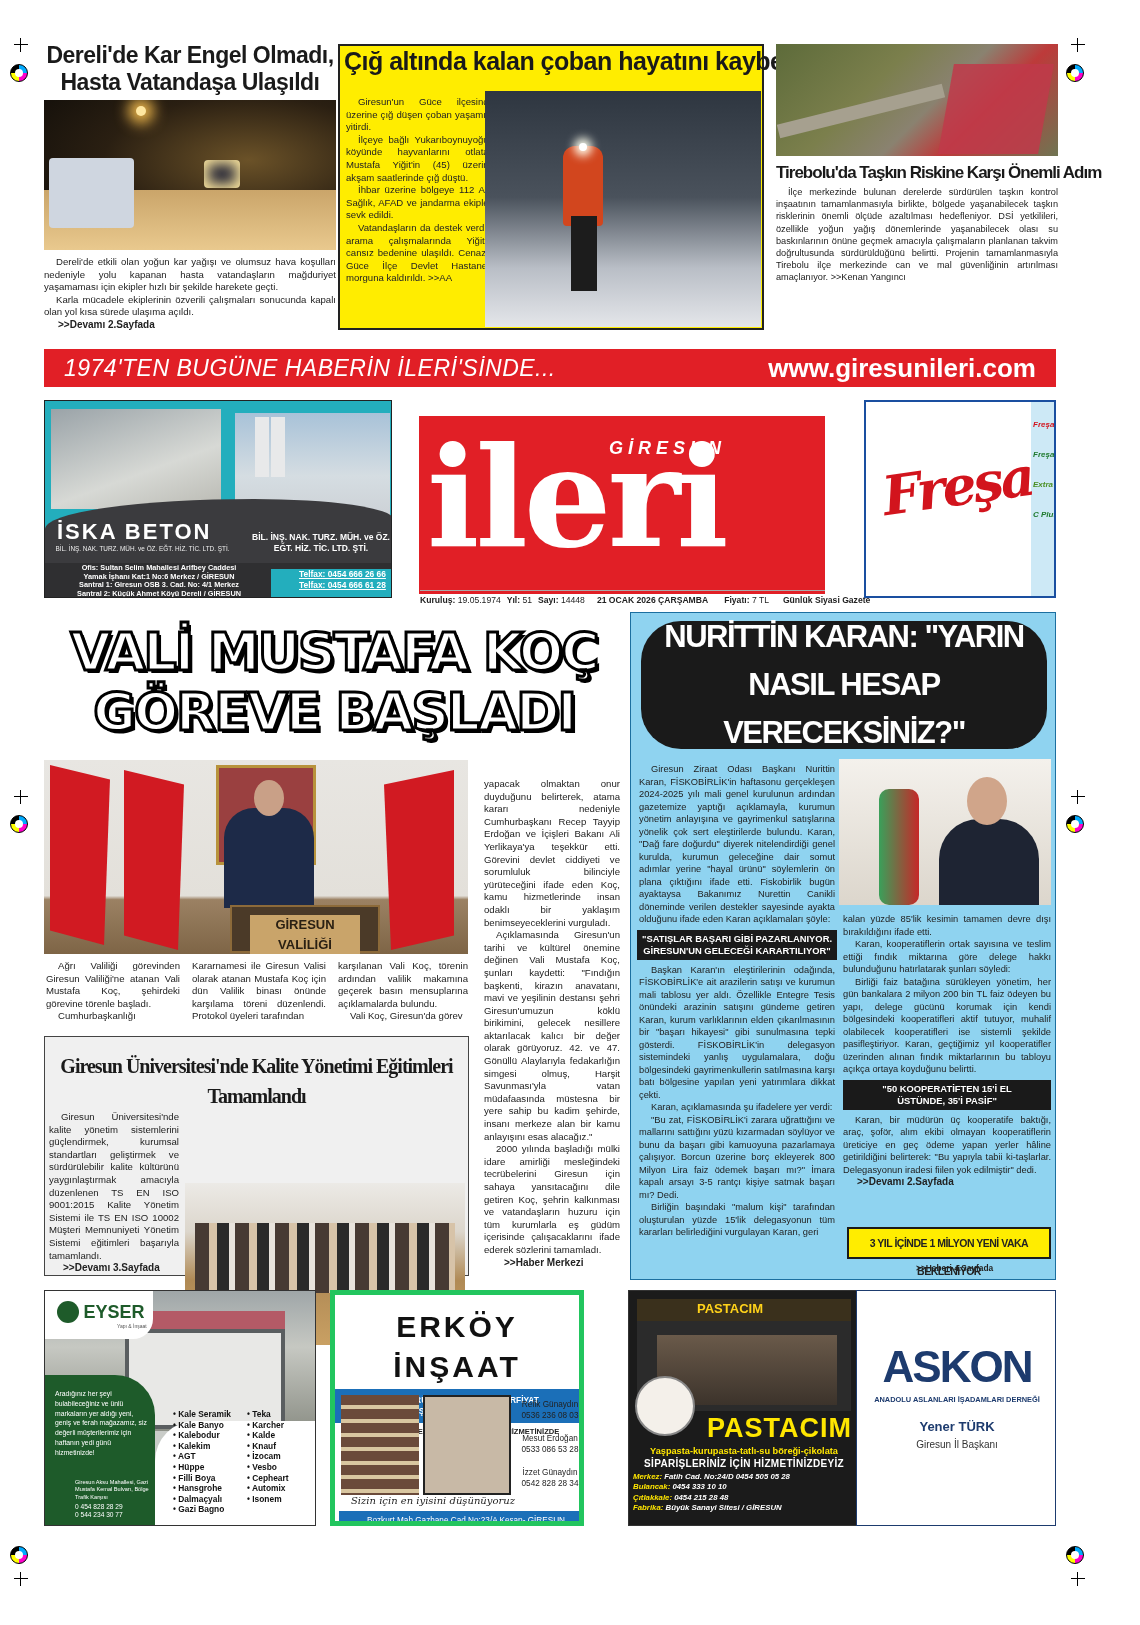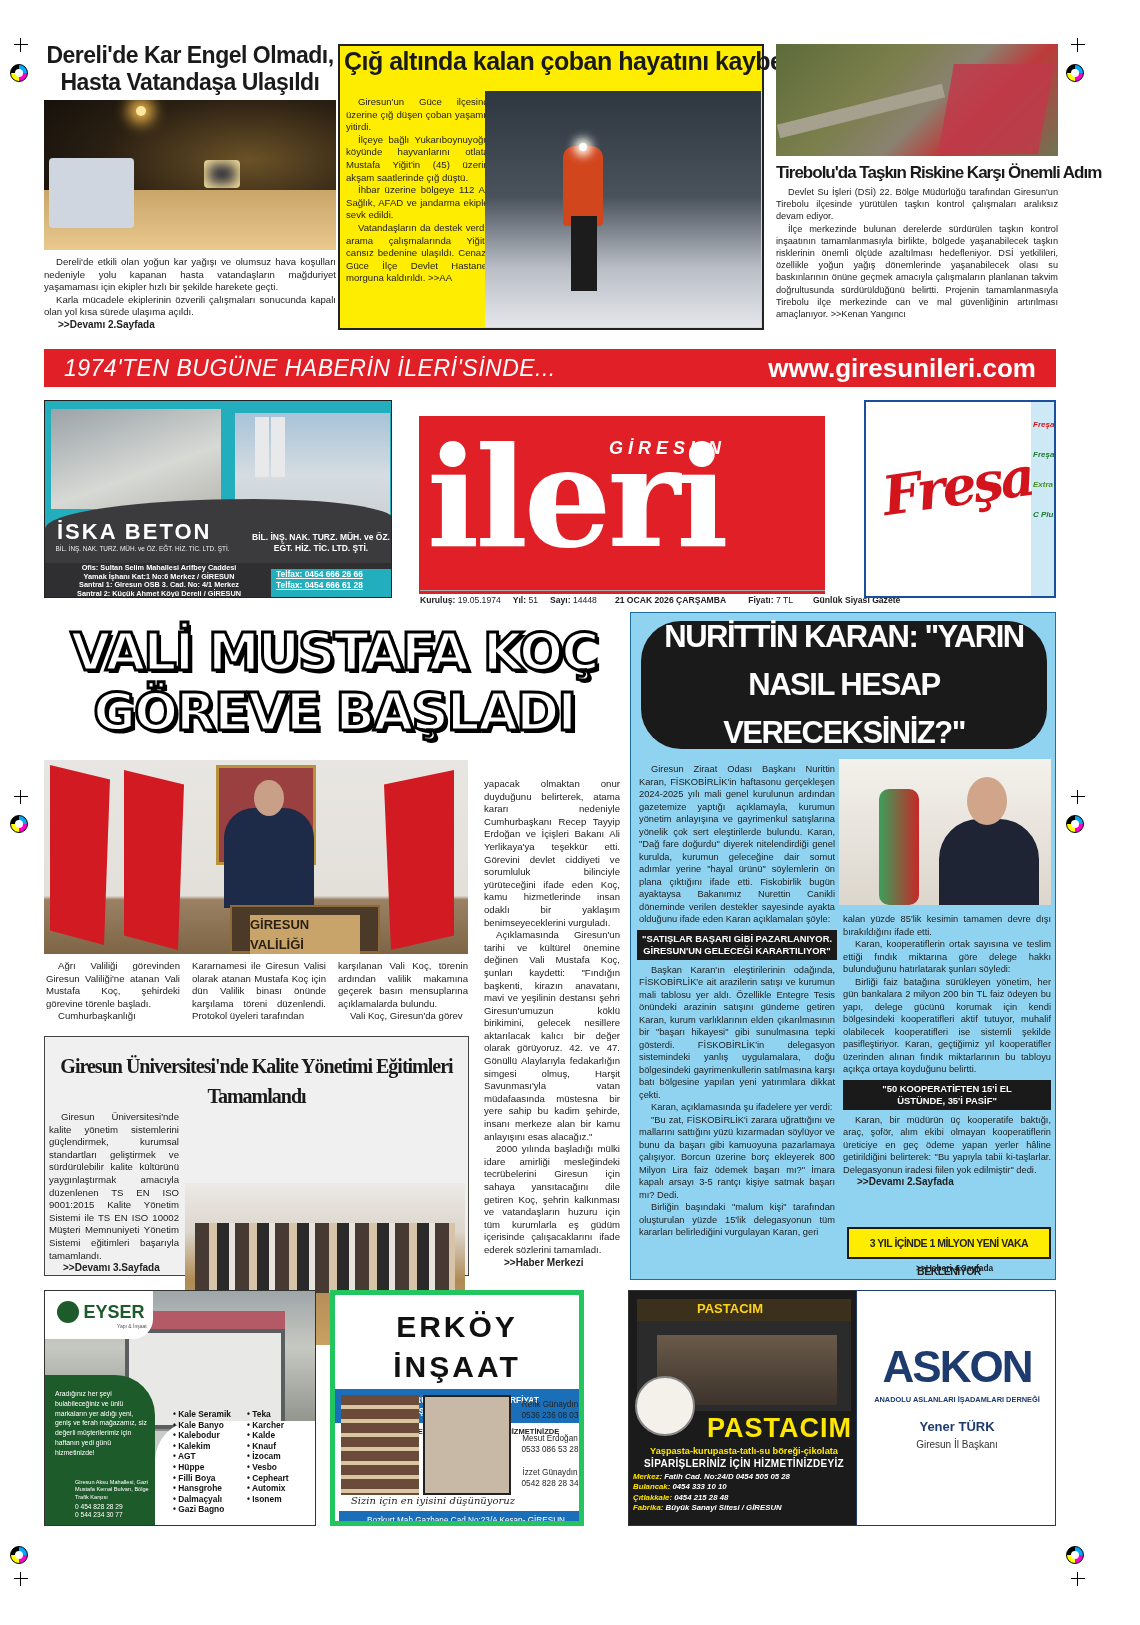--- a/index.html
+++ b/index.html
@@ -65,21 +65,20 @@
   </div>
 </div>
 
 <div class="abs" style="left:776px;top:44px;width:282px">
   <div class="photo" style="height:112px;background:linear-gradient(135deg,#5d6b3a 0,#7b7f4c 35%,#8a8270 55%,#bd3a3a 70%,#6f7552 100%)">
     <div class="abs" style="left:170px;top:20px;width:100px;height:90px;background:#c0394a;transform:skew(-10deg);opacity:.85"></div>
     <div class="abs" style="left:0;top:60px;width:170px;height:14px;background:#a6a08f;transform:rotate(-14deg)"></div>
   </div>
   <h2 class="hl" style="font-size:17px;line-height:26px;margin-top:4px;white-space:nowrap;letter-spacing:-1px">Tirebolu'da Taşkın Riskine Karşı Önemli Adım</h2>
   <div class="txt" style="font-size:9.2px;line-height:12.2px">
-    <p>Devlet Su İşleri (DSİ) 22. Bölge Müdürlüğü tarafından Giresun'un Tirebolu ilçesinde yürütülen taşkın kontrol çalışmaları aralıksız devam ediyor.</p>
     <p>İlçe merkezinde bulunan derelerde sürdürülen taşkın kontrol inşaatının tamamlanmasıyla birlikte, bölgede yaşanabilecek taşkın risklerinin önemli ölçüde azaltılması hedefleniyor. DSİ yetkilileri, özellikle yoğun yağış dönemlerinde yaşanabilecek olası su baskınlarının önüne geçmek amacıyla çalışmaların planlanan takvim doğrultusunda sürdürüldüğünü belirtti. Projenin tamamlanmasıyla Tirebolu ilçe merkezinde can ve mal güvenliğinin artırılması amaçlanıyor. &gt;&gt;Kenan Yangıncı</p>
   </div>
 </div>
 
 <div class="abs" style="left:44px;top:349px;width:1012px;height:38px;background:#e11f26;display:flex;align-items:center;justify-content:space-between;padding:0 20px">
   <span style="color:#fff;font-size:23px;font-style:italic;letter-spacing:0.5px">1974'TEN BUGÜNE HABERİN İLERİ'SİNDE...</span>
   <span style="color:#fff;font-size:26px;font-weight:bold">www.giresunileri.com</span>
 </div>
 
 <div class="abs" style="left:44px;top:400px;width:348px;height:198px;background:#23aebd;border:1px solid #222;overflow:hidden">
@@ -92,33 +91,33 @@
   <div class="abs" style="left:12px;top:118px;color:#fff;font-size:22px;font-weight:bold;letter-spacing:2px">İSKA BETON</div>
   <div class="abs" style="left:10px;top:143px;width:175px;color:#eee;font-size:6.4px;text-align:center;line-height:9px">BİL. İNŞ. NAK. TURZ. MÜH. ve ÖZ. EĞT. HİZ. TİC. LTD. ŞTİ.</div>
   <div class="abs" style="left:206px;top:131px;width:140px;color:#fff;font-size:8.5px;font-weight:bold;text-align:center;line-height:11px">BİL. İNŞ. NAK. TURZ. MÜH. ve ÖZ. EĞT. HİZ. TİC. LTD. ŞTİ.</div>
   <div class="abs" style="left:0;top:162px;width:348px;height:36px;background:#2f2f31"></div>
   <div class="abs" style="left:4px;top:163px;width:220px;color:#fff;font-size:7.3px;font-weight:bold;line-height:8.6px;text-align:center">
     <div>Ofis: Sultan Selim Mahallesi Arifbey Caddesi</div>
     <div>Yamak İşhanı Kat:1 No:6 Merkez / GİRESUN</div>
     <div>Santral 1: Giresun OSB 3. Cad. No: 4/1 Merkez</div>
     <div>Santral 2: Küçük Ahmet Köyü Dereli / GİRESUN</div>
   </div>
-  <div class="abs" style="left:226px;top:168px;width:122px;height:30px;background:#23aebd;padding-left:5px;color:#fff;font-size:8.4px;font-weight:bold;line-height:11px;text-decoration:underline">
+  <div class="abs" style="left:226px;top:168px;width:122px;height:30px;background:#23aebd;padding-left:28px;color:#fff;font-size:8.4px;font-weight:bold;line-height:11px;text-decoration:underline">
     <div>Telfax: 0454 666 26 66</div>
     <div>Telfax: 0454 666 61 28</div>
   </div>
 </div>
 
 <div class="abs" style="left:405px;top:400px;width:420px;height:186px">
   <div style="position:absolute;left:14px;top:16px;width:406px;height:178px;background:#e11f26">
     <span class="abs" style="left:190px;top:22px;color:#fff;font-size:18px;font-weight:bold;font-style:italic;letter-spacing:5px">GİRESUN</span>
     <span class="abs" style="left:8px;top:-2px;color:#fff;font-family:'DejaVu Serif',serif;font-weight:bold;font-size:138px;line-height:168px;letter-spacing:-4px">ileri</span>
   </div>
 </div>
-<div class="abs" style="left:420px;top:590px;width:405px;border-top:1px solid #aaa;padding-top:4px;font-size:8.6px;display:flex;gap:12px;white-space:nowrap">
+<div class="abs" style="left:420px;top:590px;width:405px;border-top:1px solid #aaa;padding-top:4px;font-size:8.6px;display:flex;gap:6px;white-space:nowrap">
   <span><b>Kuruluş:</b> <span>19.05.1974</span></span>
   <span><b>Yıl:</b> <span>51</span></span>
   <span><b>Sayı:</b> <span>14448</span></span>
   <b style="margin-left:6px">21 OCAK 2026 ÇARŞAMBA</b>
   <span style="margin-left:10px"><b>Fiyatı:</b> <span>7 TL</span></span>
   <b style="margin-left:8px">Günlük Siyasi Gazete</b>
 </div>
 
 <div class="abs" style="left:864px;top:400px;width:192px;height:198px;border:2px solid #1a4fa0;background:#fff;overflow:hidden">
   <div class="abs" style="left:165px;top:0;width:30px;height:198px;background:#cde9f6"></div>
@@ -137,21 +136,21 @@
 </div>
 
 <div class="photo abs" style="left:44px;top:760px;width:424px;height:194px;background:linear-gradient(180deg,#e8e6e2 0,#e3e0da 70%,#9b8163 72%,#7e6546 100%)">
   <div class="abs" style="left:6px;top:5px;width:60px;height:180px;background:#d11a22;clip-path:polygon(0 0,100% 8%,90% 100%,0 92%)"></div>
   <div class="abs" style="left:80px;top:10px;width:60px;height:180px;background:#d11a22;clip-path:polygon(0 0,100% 8%,90% 100%,0 92%)"></div>
   <div class="abs" style="left:340px;top:10px;width:70px;height:180px;background:#d11a22;clip-path:polygon(0 8%,100% 0,100% 92%,10% 100%)"></div>
   <div class="abs" style="left:172px;top:5px;width:100px;height:100px;background:#9a4040;border:3px solid #b8933c"></div>
   <div class="abs" style="left:180px;top:48px;width:90px;height:100px;background:#1d2a48;border-radius:30px 30px 0 0"></div>
   <div class="abs" style="left:210px;top:20px;width:30px;height:36px;background:#c9a087;border-radius:50%"></div>
   <div class="abs" style="left:186px;top:145px;width:150px;height:48px;background:#4b3a28;border:2px solid #8c6a3a">
-    <div style="margin:8px 18px;background:#c9a46a;color:#2a2013;font-weight:bold;font-size:13px;text-align:left;line-height:20px">GİRESUN VALİLİĞİ</div>
+    <div style="margin:8px 18px;background:#c9a46a;color:#2a2013;font-weight:bold;font-size:13px;text-align:center;line-height:20px">GİRESUN VALİLİĞİ</div>
   </div>
 </div>
 
 <div class="txt abs" style="left:46px;top:960px;width:134px">
   <p>Ağrı Valiliği görevinden Giresun Valiliği'ne atanan Vali Mustafa Koç, şehirdeki görevine törenle başladı.</p>
   <p>Cumhurbaşkanlığı</p>
 </div>
 <div class="txt abs" style="left:192px;top:960px;width:134px">
   <p style="text-indent:0">Kararnamesi ile Giresun Valisi olarak atanan Mustafa Koç için dün Valilik binası önünde karşılama töreni düzenlendi. Protokol üyeleri tarafından</p>
 </div>

